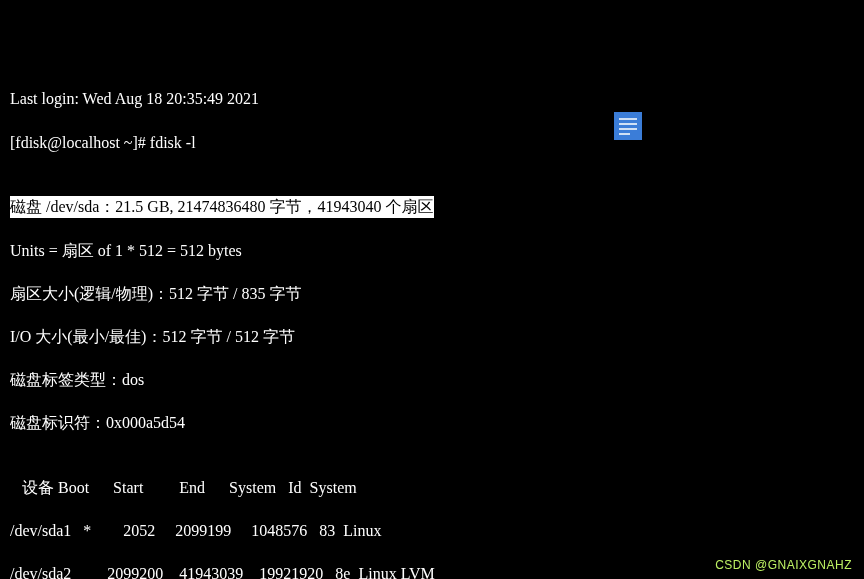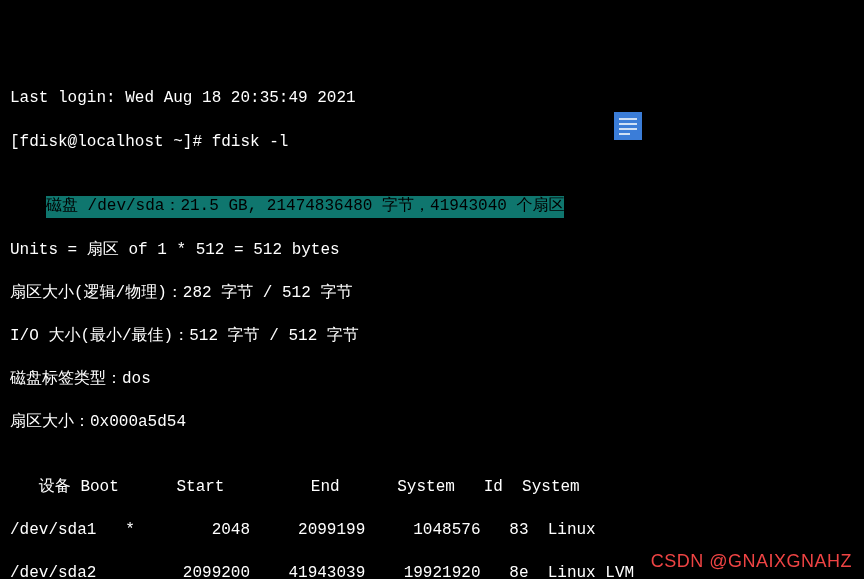--- a/index.html
+++ b/index.html
@@ -15,26 +15,26 @@
       line-height: 1.35;
       width: 864px;
       height: 579px;
       overflow: hidden;
       padding: 2px 10px;
       position: relative;
       white-space: pre;
     }
     .line {
       white-space: pre;
+      font-family: Liberation Serif, serif;
     }
     .highlight {
-      background: #0f766e;
+      background: #ffffff;
       color: #000;
       display: inline-block;
-      margin-left: 36px;
     }
     .icon-box {
       position: absolute;
       top: 112px;
       left: 614px;
       width: 28px;
       height: 28px;
       background: #3b7dd8;
       display: flex;
       flex-direction: column;
@@ -46,43 +46,43 @@
       height: 2px;
       background: #cfe0f5;
     }
     .icon-box .bar.short {
       width: 60%;
     }
     .watermark {
       position: absolute;
       bottom: 6px;
       right: 12px;
-      color: #ef4444;
+      color: #bef264;
       font-family: Arial, sans-serif;
-      font-size: 18px;
+      font-size: 12px;
       letter-spacing: 0.5px;
     }
   </style>
 </head>
 <body>
 
 
 
 <div class="line">Last login: Wed Aug 18 20:35:49 2021</div>
 <div class="line">[fdisk@localhost ~]# fdisk -l</div>
 <div class="line"></div>
 <div class="line"><span class="highlight">磁盘 /dev/sda：21.5 GB, 21474836480 字节，41943040 个扇区</span></div>
 <div class="line">Units = 扇区 of 1 * 512 = 512 bytes</div>
-<div class="line">扇区大小(逻辑/物理)：282 字节 / 512 字节</div>
+<div class="line">扇区大小(逻辑/物理)：512 字节 / 835 字节</div>
 <div class="line">I/O 大小(最小/最佳)：512 字节 / 512 字节</div>
 <div class="line">磁盘标签类型：dos</div>
-<div class="line">扇区大小：0x000a5d54</div>
+<div class="line">磁盘标识符：0x000a5d54</div>
 <div class="line"></div>
 <div class="line">   设备 Boot      Start         End      System   Id  System</div>
-<div class="line">/dev/sda1   *        2048     2099199     1048576   83  Linux</div>
+<div class="line">/dev/sda1   *        2052     2099199     1048576   83  Linux</div>
 <div class="line">/dev/sda2         2099200    41943039    19921920   8e  Linux LVM</div>
 <div class="line"></div>
 
 
 
 
 <div class="line"></div>
 <div class="line"></div>
 
 

